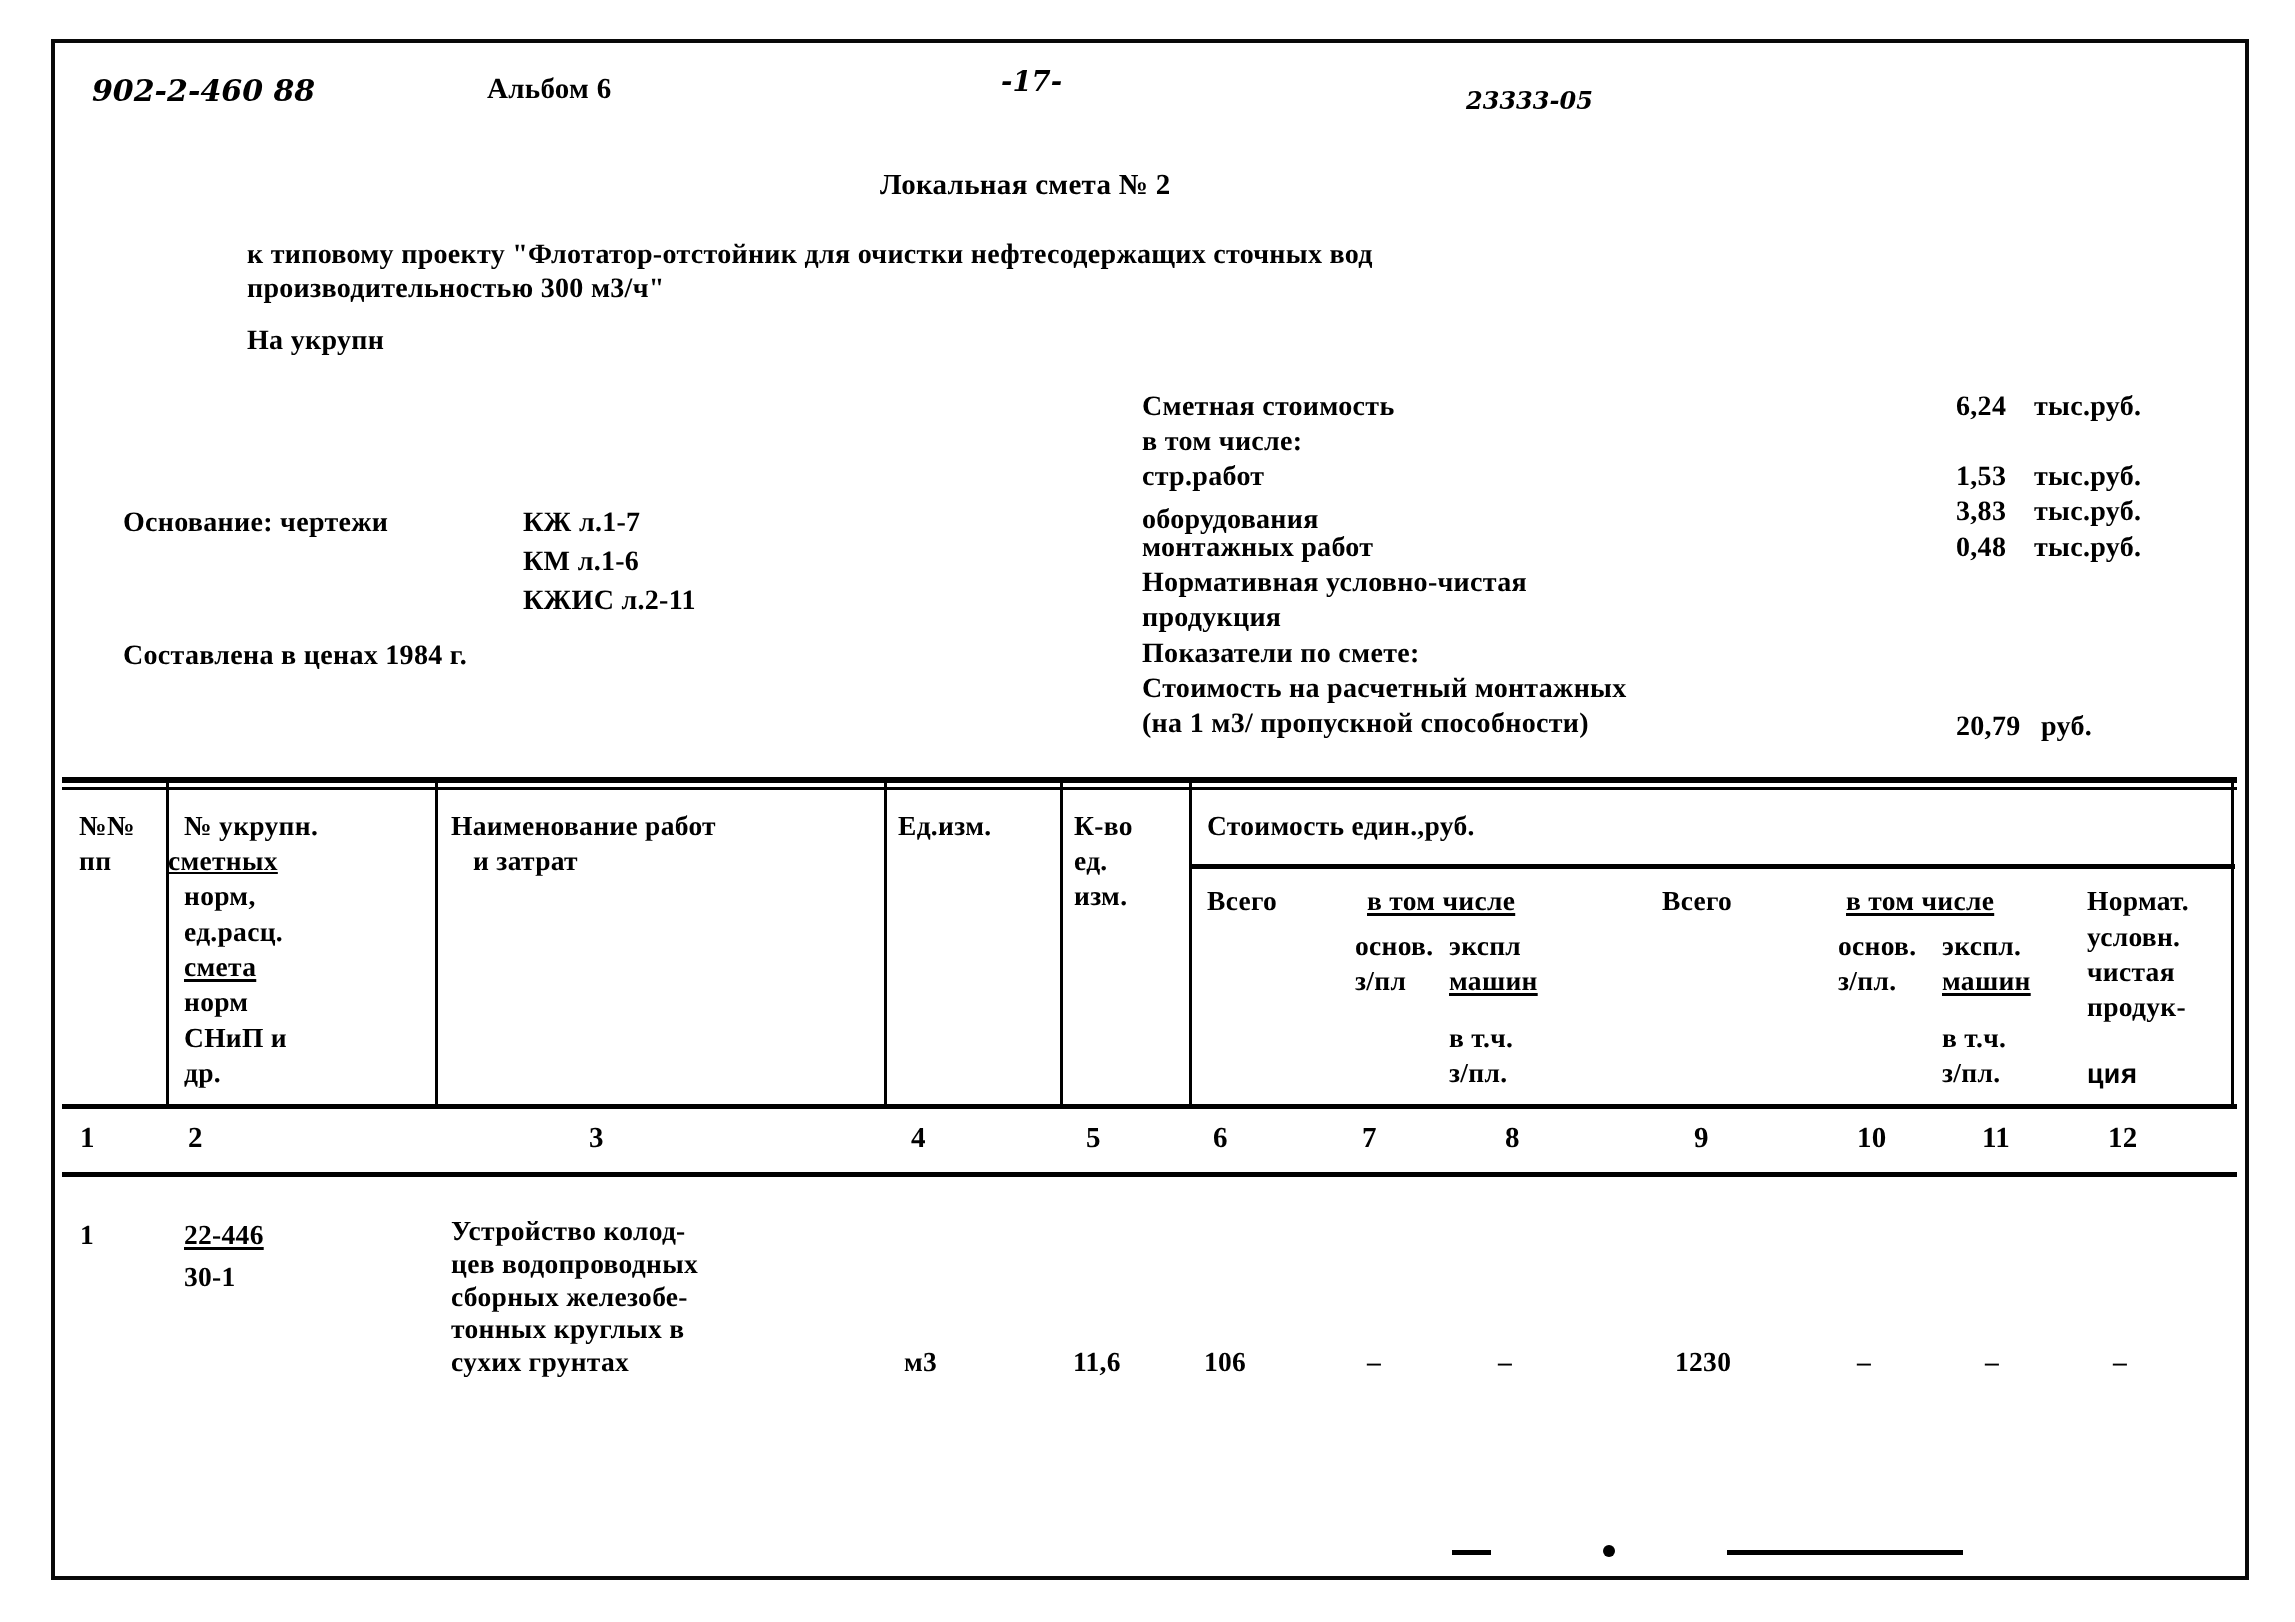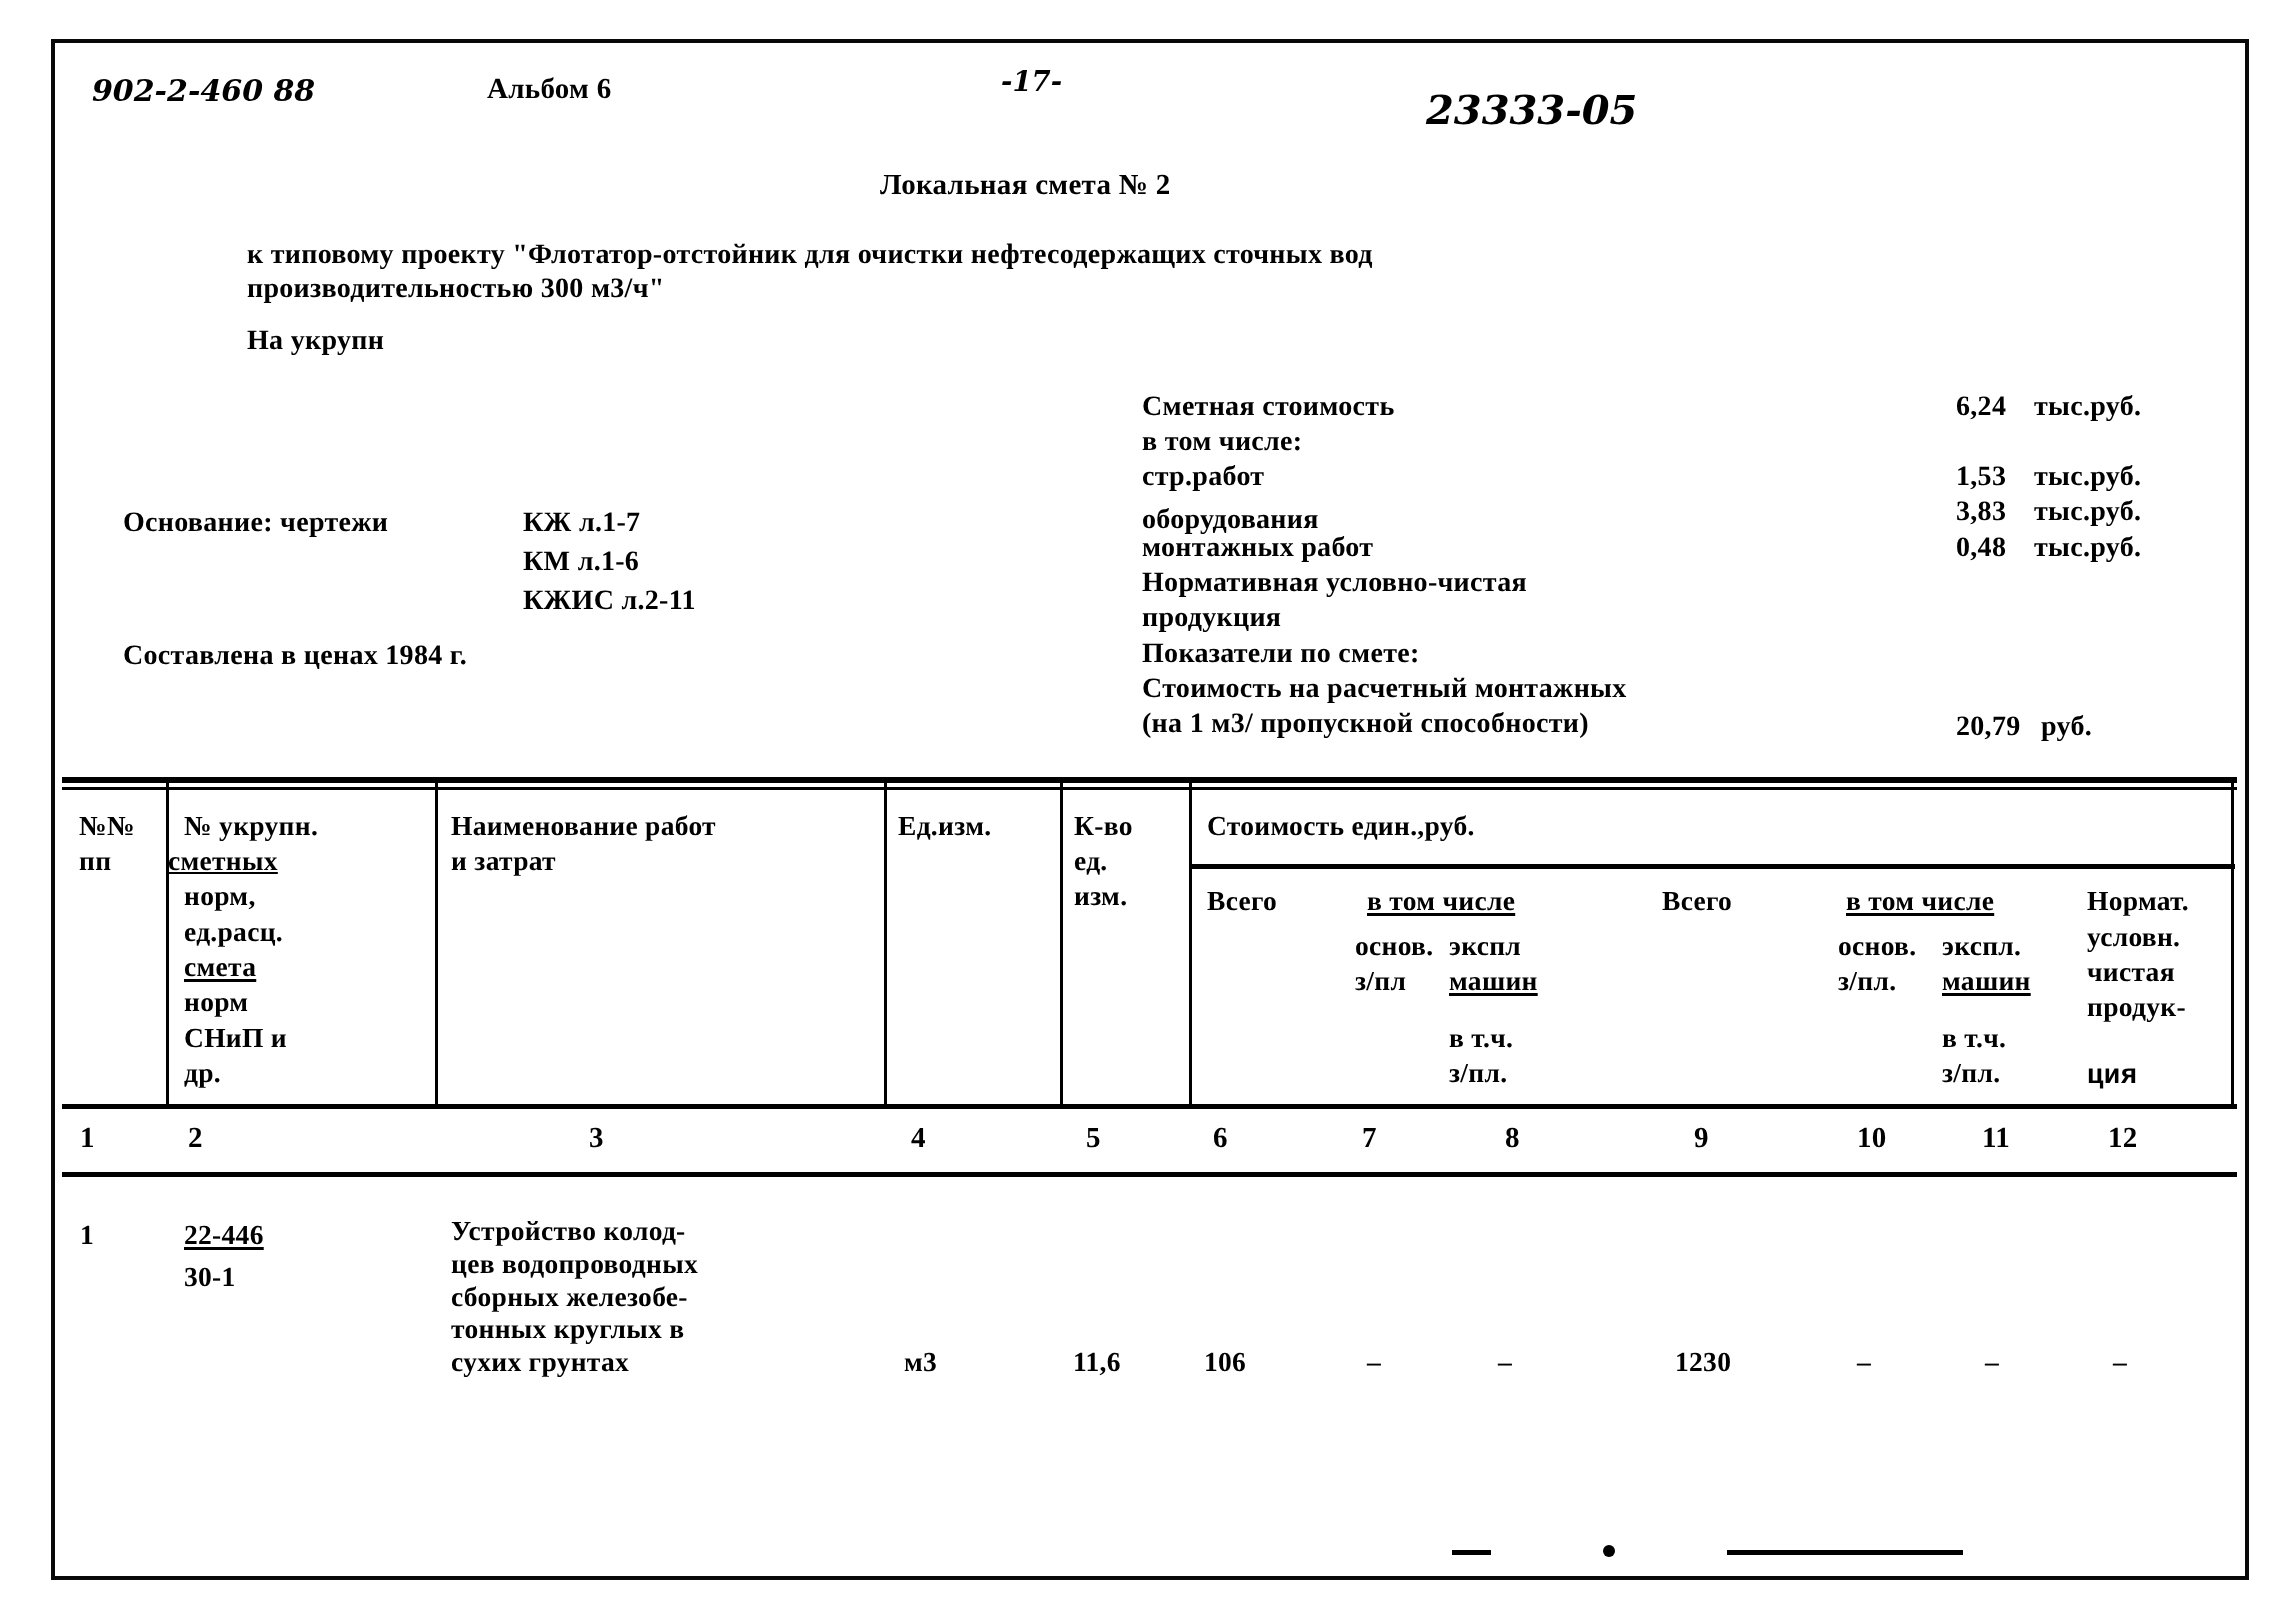--- a/index.html
+++ b/index.html
@@ -89,21 +89,21 @@
 
 <div id="page">
   <div id="frame"></div>
 
   <div class="abs hand" style="left:92px; top:73px; font-size:30px;">902-2-460 88</div>
 
   <div class="abs tw s44" style="left:487px; top:75px;">Альбом 6</div>
 
   <div class="abs hand" style="left:1001px; top:65px; font-size:27.5px;">-17-</div>
 
-  <div class="abs hand" style="left:1426px; top:86px; font-size:40px;">23333-05</div>
+  <div class="abs hand" style="left:1466px; top:86px; font-size:24px;">23333-05</div>
 
   <div class="abs tw s44" style="left:880px; top:171px;">Локальная смета № 2</div>
 
   <div class="abs tw s43" style="left:247px; top:241px;">к типовому проекту "Флотатор-отстойник для очистки нефтесодержащих сточных вод</div>
   <div class="abs tw s43" style="left:247px; top:275px;">производительностью 300 м3/ч"</div>
 
   <div class="abs tw s43" style="left:247px; top:327px;">На укрупн</div>
 
   <div class="abs tw s43" style="left:123px; top:509px;">Основание: чертежи</div>
   <div class="abs tw s43" style="left:523px; top:509px;">КЖ л.1-7</div>
@@ -161,21 +161,21 @@
   <div class="cell tw s42" style="left:184px; top:809px;">№ укрупн.</div>
   <div class="cell tw s42" style="left:168px; top:844px;text-decoration:underline;">сметных</div>
   <div class="cell tw s42" style="left:184px; top:879px;">норм,</div>
   <div class="cell tw s42" style="left:184px; top:915px;">ед.расц.</div>
   <div class="cell tw s42 ul" style="left:184px; top:950px;">смета</div>
   <div class="cell tw s42" style="left:184px; top:985px;">норм</div>
   <div class="cell tw s42" style="left:184px; top:1021px;">СНиП и</div>
   <div class="cell tw s42" style="left:184px; top:1056px;">др.</div>
 
   <div class="cell tw s42" style="left:451px; top:809px;">Наименование работ</div>
-  <div class="cell tw s42" style="left:451px; top:844px;">и затрат</div>
+  <div class="cell tw s42" style="left:473px; top:844px;">и затрат</div>
 
   <div class="cell tw s42" style="left:898px; top:809px;">Ед.изм.</div>
 
   <div class="cell tw s42" style="left:1074px; top:809px;">К-во</div>
   <div class="cell tw s42" style="left:1074px; top:844px;">ед.</div>
   <div class="cell tw s42" style="left:1074px; top:879px;">изм.</div>
 
   <div class="cell tw s42" style="left:1207px; top:809px;">Стоимость един.,руб.</div>
 
   <div class="cell tw s42" style="left:1207px; top:884px;">Всего</div>

